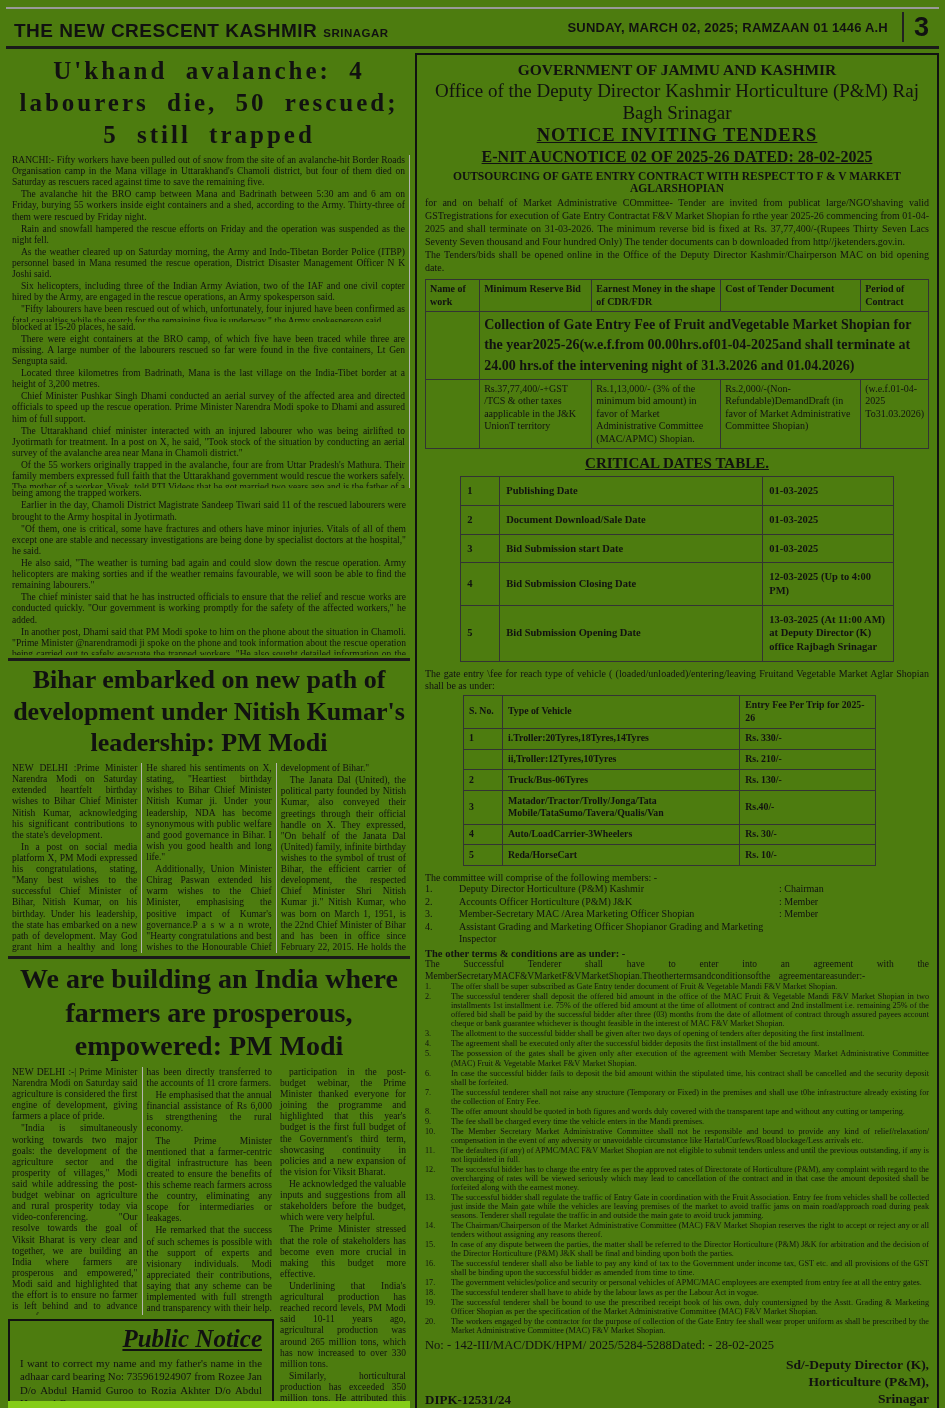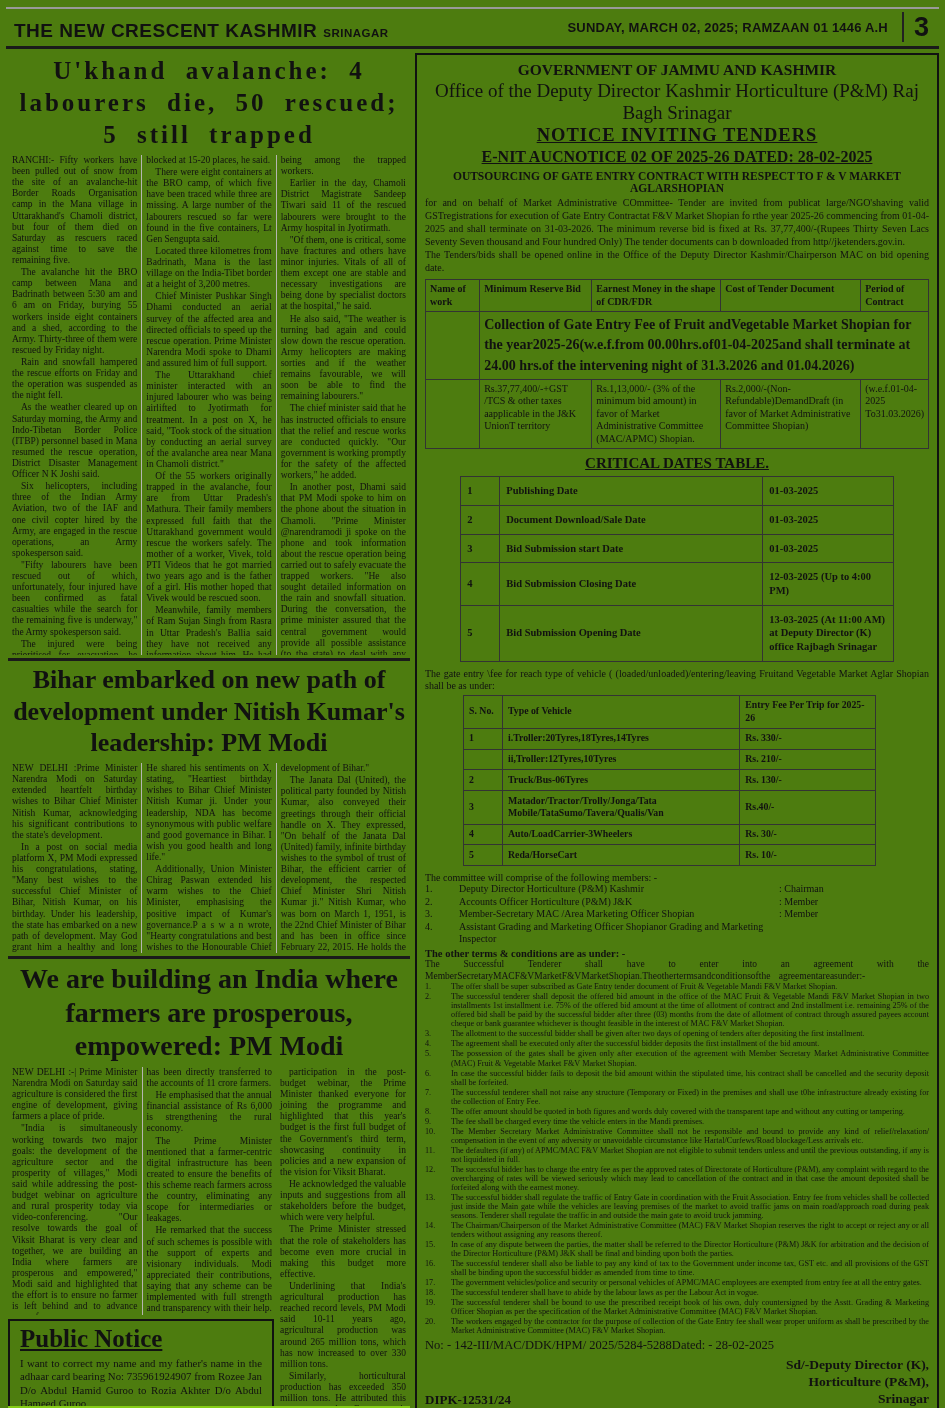--- a/index.html
+++ b/index.html
@@ -10,46 +10,46 @@
   .hdr{display:flex;align-items:flex-end;justify-content:space-between;padding:3px 10px 2px 14px;}
   .masthead{font-family:"Liberation Sans",sans-serif;font-weight:bold;font-size:19px;letter-spacing:.5px;}
   .masthead .city{font-size:11.5px;font-weight:bold;letter-spacing:.5px;margin-left:6px;}
   .dateblock{display:flex;align-items:center;}
   .dateline{font-family:"Liberation Sans",sans-serif;font-weight:bold;font-size:13px;letter-spacing:.2px;}
   .pgsep{width:2px;height:30px;background:#222;margin:0 10px 0 14px;}
   .pgnum{font-family:"Liberation Sans",sans-serif;font-weight:bold;font-size:27px;line-height:1;margin-right:6px;}
   .hdr-rule{height:3px;background:#1a1a1a;margin:2px 6px 0 6px;}
   
   .main{display:flex;padding:4px 6px 0 8px;gap:5px;}
-  .left-region{width:402px;flex:none;overflow:hidden;height:1356px;border-bottom:3px solid #84cc16;box-sizing:border-box;}
+  .left-region{width:402px;flex:none;overflow:hidden;height:1356px;border-bottom:8px solid #84cc16;box-sizing:border-box;}
   .right-region{flex:1;overflow:hidden;}
   
   .headline1{font-weight:bold;font-size:25px;line-height:1.28;text-align:center;
              letter-spacing:3px;word-spacing:9px;margin:2px 0 4px 0;}
   .headline2{font-weight:bold;font-size:26px;line-height:1.22;text-align:center;margin:2px 0 4px 0;}
   .headline3{font-weight:bold;font-size:28px;line-height:1.2;text-align:center;margin:2px 0 4px 0;}
   .sec-rule{height:3px;background:#1a1a1a;margin:3px 0;}
   .cols{display:flex;}
   .col{flex:1;padding:0 4px;border-right:1px solid #b5b5b0;overflow:hidden;
        text-align:justify;font-size:9.5px;line-height:1.17;}
   .col:last-child{border-right:none;}
   .col p{margin:0 0 1px 0;text-indent:9px;}
   .col p:first-child{text-indent:0;}
-  .a1 .cols{height:500px;}
+  .a1 .cols{height:500px;flex-direction:column;}
   .a2 .cols{height:190px;}
   .a3-top{display:flex;}
   .a3-left{width:268px;flex:none;}
   .a3-left .cols{height:248px;}
   .a3-col3{width:134px;flex:none;padding:0 4px;overflow:hidden;height:412px;
            text-align:justify;font-size:9.5px;line-height:1.17;box-sizing:border-box;}
   .a3-col3 p{margin:0 0 1px 0;text-indent:9px;}
   
   .pnotice{border:2.5px solid #111;margin:4px 2px 0 0;padding:4px 10px 6px 10px;height:150px;
            overflow:hidden;box-sizing:border-box;}
-  .pnotice-title{text-align:left;font-weight:bold;font-size:25px;text-decoration:underline;margin:0 0 4px 0;}
+  .pnotice-title{text-align:right;font-weight:bold;font-size:25px;text-decoration:underline;margin:0 0 4px 0;font-style:italic;}
   .pnotice-body p{margin:0;font-size:10.8px;line-height:1.25;text-align:justify;text-indent:0;}
   
   .tender{border:2px solid #111;padding:4px 8px 6px 8px;height:1360px;box-sizing:border-box;overflow:hidden;}
   .t-h1{text-align:center;font-weight:bold;font-size:15.5px;margin:2px 0 1px;}
   .t-h2{text-align:center;font-size:19px;margin:0 0 1px;}
   .t-h3{text-align:center;font-weight:bold;font-size:18.5px;text-decoration:underline;letter-spacing:1px;margin:0 0 2px;}
   .t-h4{text-align:center;font-weight:bold;font-size:16px;text-decoration:underline;margin:0 0 4px;}
   .t-h5{text-align:center;font-weight:bold;font-size:11.5px;margin:2px 0;}
   .t-intro p{margin:0;font-size:10px;line-height:1.3;text-align:justify;}
   table{border-collapse:collapse;}

